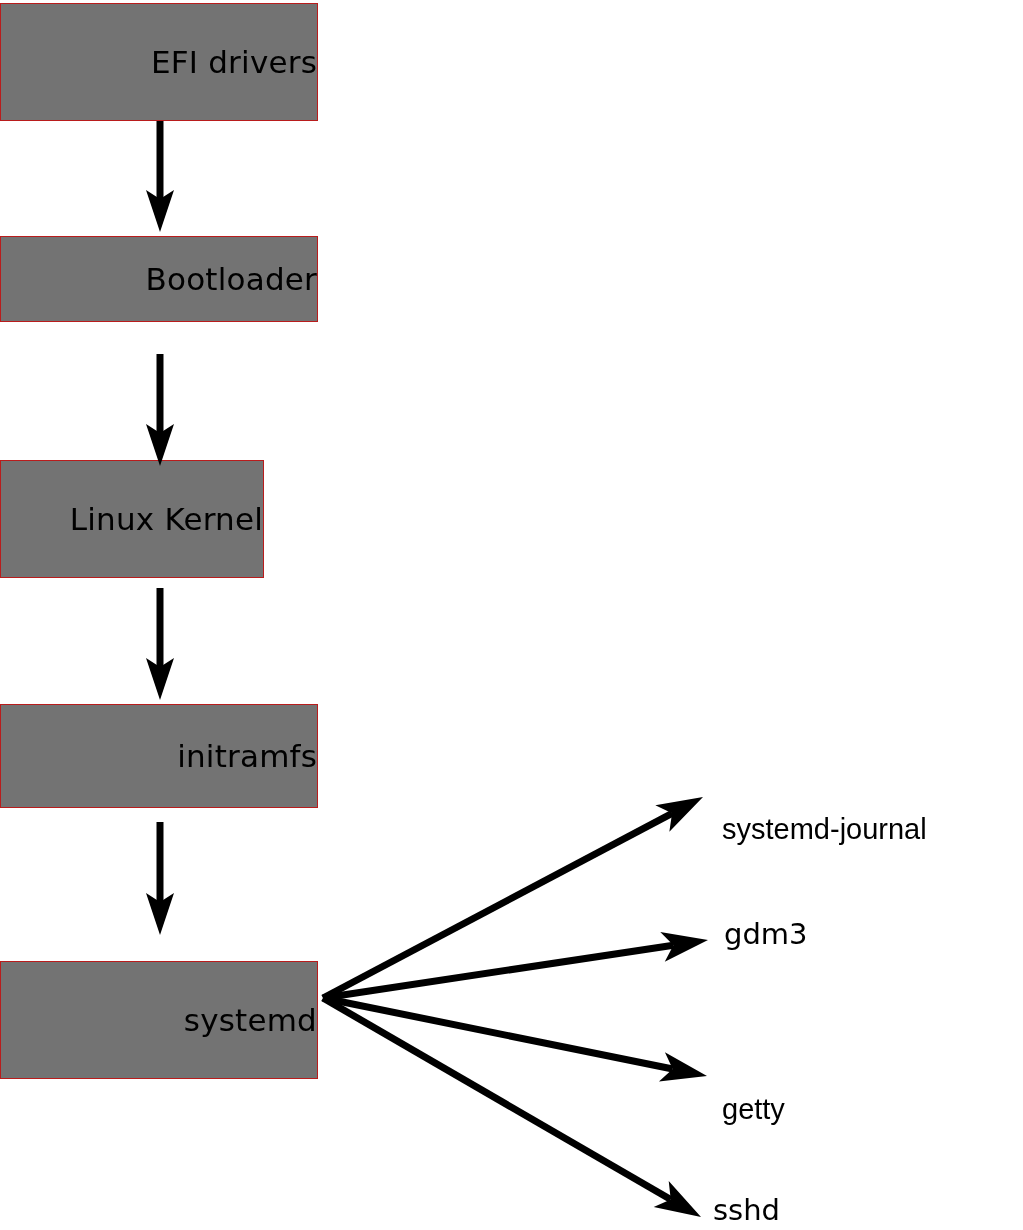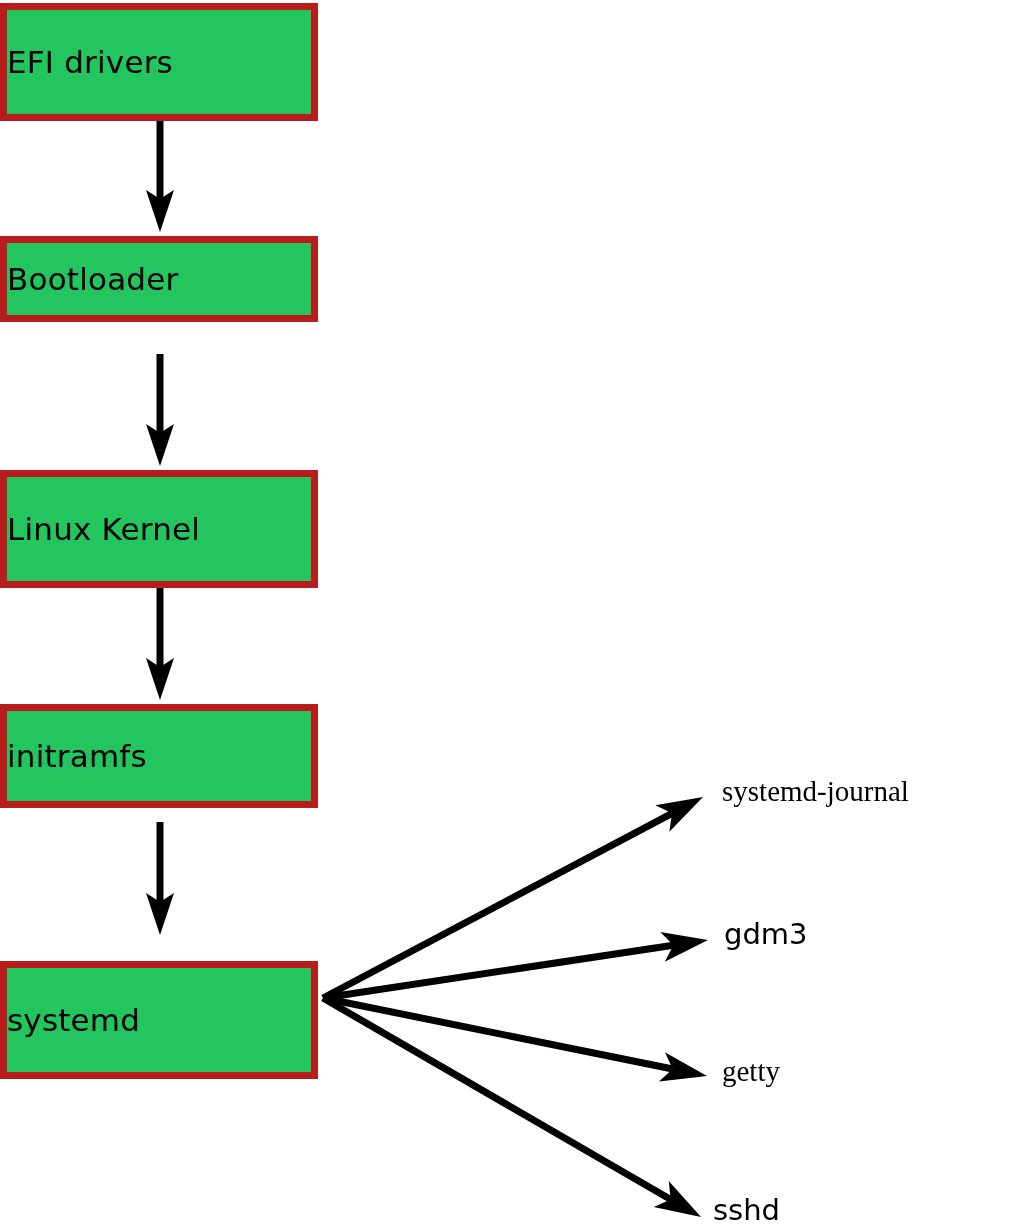--- a/index.html
+++ b/index.html
@@ -16,25 +16,25 @@
     position: relative;
     width: 1023px;
     height: 1230px;
     background: #ffffff;
     overflow: hidden;
   }
   
   .node-box {
     position: absolute;
     box-sizing: border-box;
-    border: 7px solid #b91c1c;
-    background: #22c55e;
+    border: 1px solid #b91c1c;
+    background: #737373;
     display: flex;
     align-items: center;
-    justify-content: flex-start;
+    justify-content: flex-end;
   }
   .node-label {
     font-family: "DejaVu Sans", sans-serif;
     font-size: 31px;
     line-height: 1;
     color: #000000;
     white-space: nowrap;
     letter-spacing: 0.2px;
   }
   
@@ -48,21 +48,22 @@
   }
   
   .leaf-label {
     position: absolute;
     font-size: 29px;
     line-height: 1;
     color: #000000;
     white-space: nowrap;
   }
   .leaf-label.mono {
-    font-family: Liberation Serif, serif;
+    font-family: Liberation Sans, sans-serif;
+    margin-top: 38px;
   }
   .leaf-label.sans {
     font-family: "DejaVu Sans", sans-serif;
   }
   
   #arrow-layer {
     position: absolute;
     left: 0;
     top: 0;
     width: 1023px;
@@ -83,21 +84,21 @@
 <body>
 
 <div id="canvas">
 
   <div class="node-box" id="box-efi-drivers" style="left: 0px; top: 3px; width: 318px; height: 118px;">
     <span class="node-label">EFI drivers</span>
   </div>
   <div class="node-box" id="box-bootloader" style="left: 0px; top: 236px; width: 318px; height: 86px;">
     <span class="node-label">Bootloader</span>
   </div>
-  <div class="node-box" id="box-linux-kernel" style="left: 0px; top: 470px; width: 318px; height: 118px;">
+  <div class="node-box" id="box-linux-kernel" style="left: 0px; top: 460px; width: 264px; height: 118px;">
     <span class="node-label">Linux Kernel</span>
   </div>
   <div class="node-box" id="box-initramfs" style="left: 0px; top: 704px; width: 318px; height: 104px;">
     <span class="node-label">initramfs</span>
   </div>
   <div class="node-box" id="box-systemd" style="left: 0px; top: 939px; width: 318px; height: 118px; margin-top: 22px;">
     <span class="node-label">systemd</span>
   </div>
 
 

